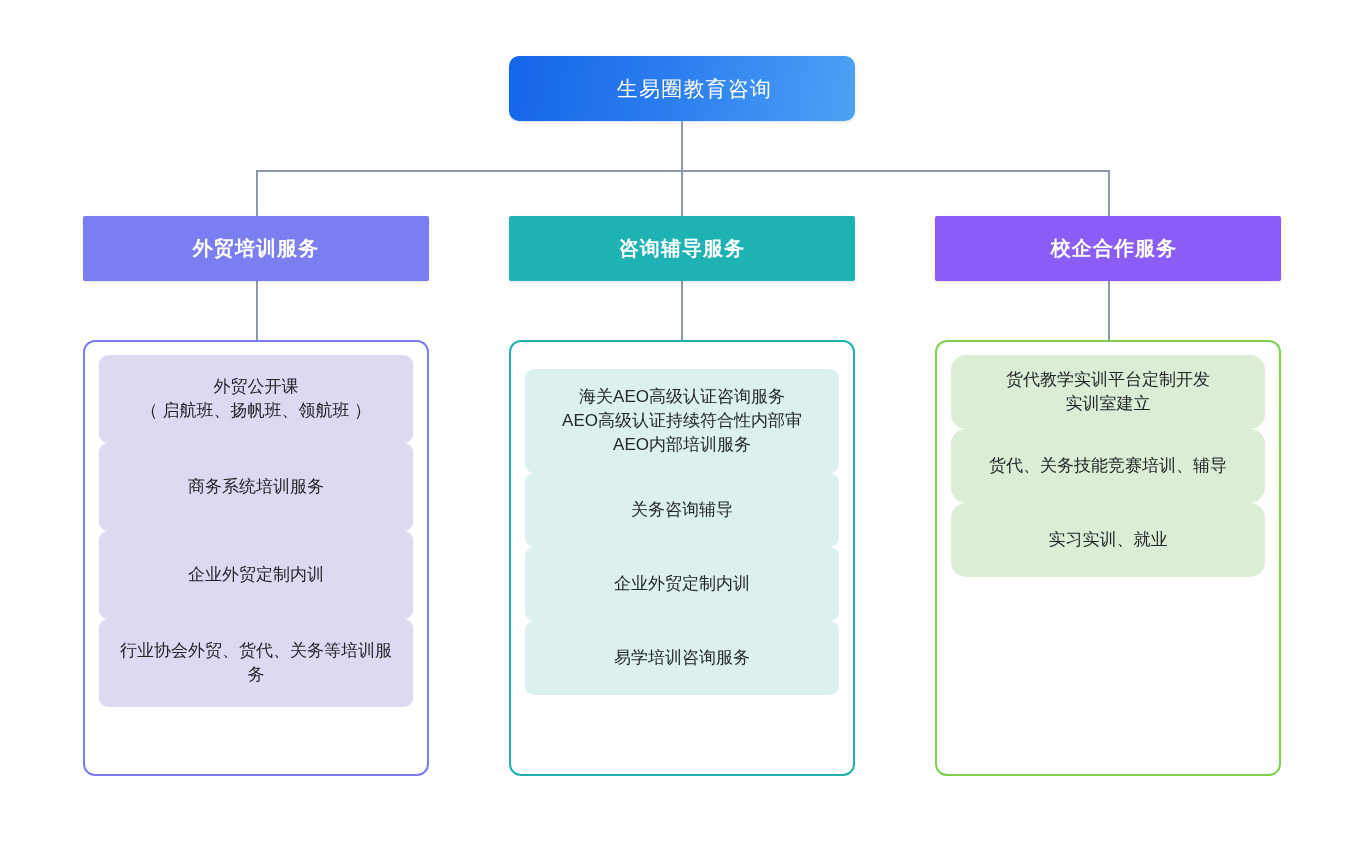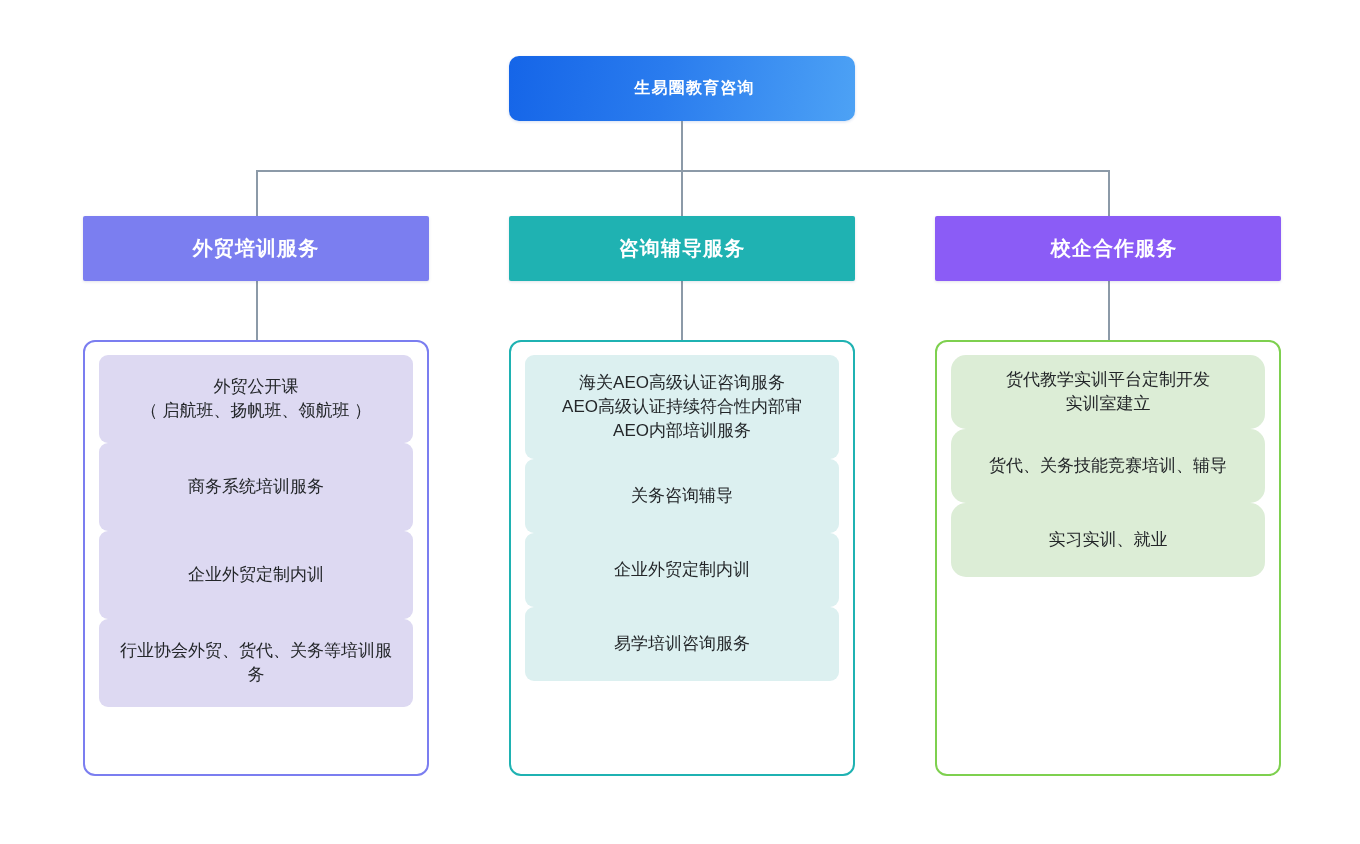--- a/index.html
+++ b/index.html
@@ -23,22 +23,22 @@
     position:absolute;
     left:509px;top:56px;
     width:346px;height:65px;
     border-radius:10px;
     background:linear-gradient(100deg,#1565e8 0%,#2a7cee 45%,#4da2f5 100%);
     display:flex;align-items:center;justify-content:center;
     box-shadow:0 1px 3px rgba(30,80,170,.18);
   }
   .root-node .label{
     color:#ffffff;
-    font-size:16px;
-    font-weight:bold;
+    font-size:21px;
+    font-weight:normal;
     letter-spacing:1.2px;
     margin-left:25px;
   }
 
   
   .column{position:absolute;top:216px;width:346px;}
   .col-0{left:83px;}
   .col-1{left:509px;}
   .col-2{left:935px;}
 
@@ -93,21 +93,21 @@
   .col-1 .item{background:#dcf0f0;}
 
   
   .col-2 .col-header{background:#8b5cf6;padding-left:12px;}
   .col-2 .col-container{border-color:#7ed04f;}
   .col-2 .item{background:#dcedd6;border-radius:15px;}
 
   
   .h-sm{height:74px;}
   .h-md{height:88px;}
-  .h-lg{height:104px;}
+  .h-lg{height:104px;margin-top:14px;}
 </style>
 </head>
 <body>
 
 <div id="chart">
 
   <div class="root-node">
     <span class="label">生易圈教育咨询</span>
   </div>
 

